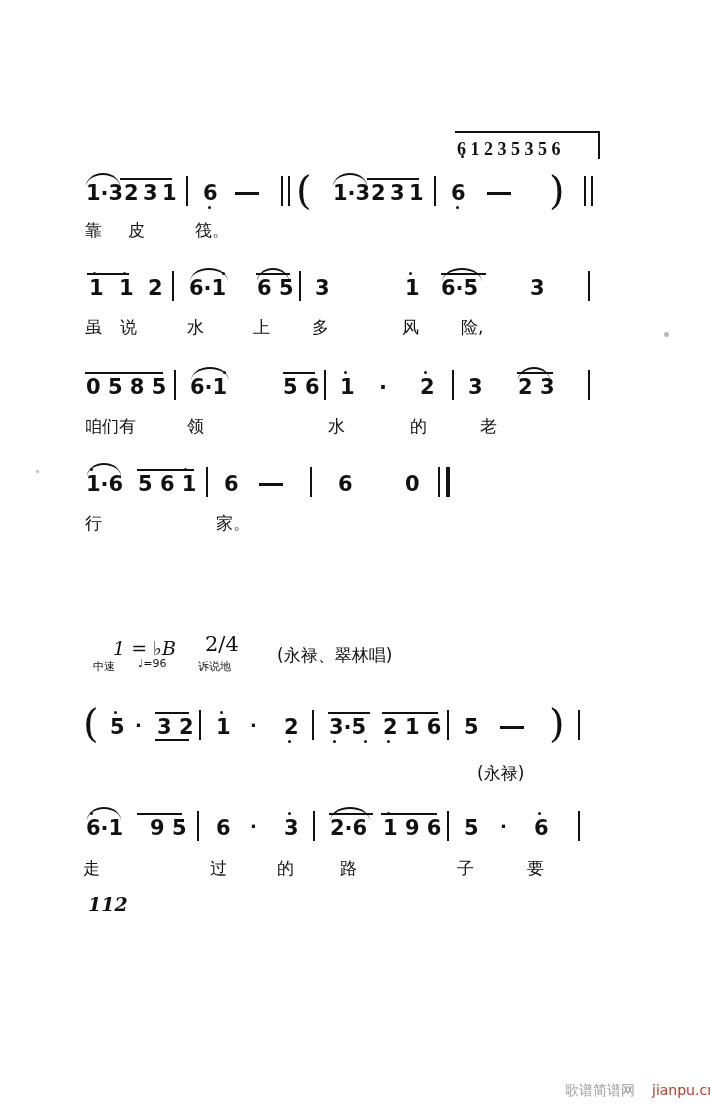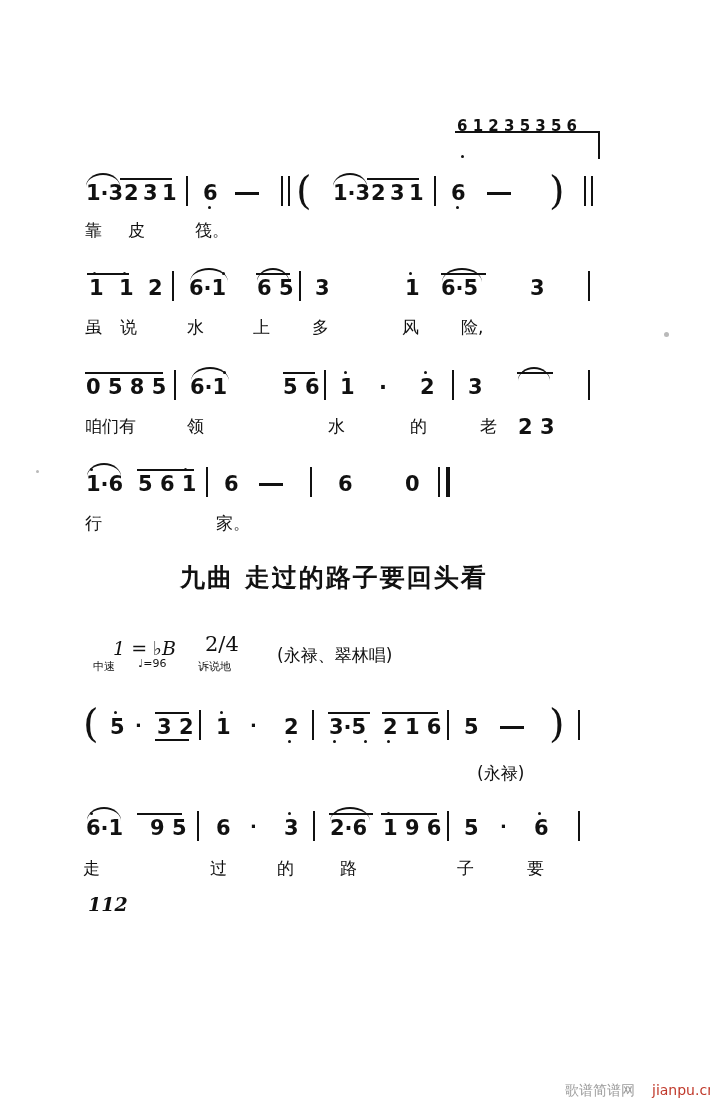--- a/index.html
+++ b/index.html
@@ -107,21 +107,21 @@
   }
 </style>
 </head>
 <body>
 
 <div class="page">
 
   <div>
 
     <div class="beam" style="left:455px; top:131px; width:143px;"></div>
-    <div class="note abs" style="left:457px; top:119px; font-size:15px;">6 1 2 3  5 3 5 6</div>
+    <div class="note abs" style="left:457px; top:140px; font-size:18px;font-family:Liberation Serif, serif;">6 1 2 3  5 3 5 6</div>
     <div class="dotu" style="left:461px; top:155px;"></div>
     <div class="bar" style="left:598px; top:131px; height:28px;"></div>
 
     <div class="arc" style="left:86px; top:173px; width:34px; height:12px;"></div>
     <div class="beam" style="left:120px; top:178px; width:52px;"></div>
     <div class="note abs" style="left:86px; top:183px;">1·3</div>
     <div class="note abs" style="left:124px; top:183px;">2</div>
     <div class="note abs" style="left:143px; top:183px;">3</div>
     <div class="note abs" style="left:162px; top:183px;">1</div>
     <div class="bar" style="left:186px; top:176px; height:30px;"></div>
@@ -205,21 +205,21 @@
     <div class="note abs" style="left:340px; top:377px;">1</div>
     <div class="dotu" style="left:344px; top:371px;"></div>
     <div class="note abs" style="left:379px; top:377px;">·</div>
     <div class="note abs" style="left:420px; top:377px;">2</div>
     <div class="dotu" style="left:424px; top:371px;"></div>
     <div class="bar" style="left:452px; top:370px; height:30px;"></div>
     <div class="note abs" style="left:468px; top:377px;">3</div>
 
     <div class="arc" style="left:518px; top:367px; width:32px; height:12px;"></div>
     <div class="beam" style="left:517px; top:372px; width:36px;"></div>
-    <div class="note abs" style="left:518px; top:377px;margin-top:40px;">2 3</div>
+    <div class="note abs" style="left:518px; top:377px;">2 3</div>
     <div class="dotu" style="left:522px; top:371px;"></div>
     <div class="bar" style="left:588px; top:370px; height:30px;"></div>
 
     <div class="lyric abs" style="left:85px; top:415px;">咱们有</div>
     <div class="lyric abs" style="left:187px; top:415px;">领</div>
     <div class="lyric abs" style="left:328px; top:415px;">水</div>
     <div class="lyric abs" style="left:410px; top:415px;">的</div>
     <div class="lyric abs" style="left:480px; top:415px;">老</div>
   </div>
 
@@ -238,21 +238,20 @@
     <div class="bar" style="left:310px; top:467px; height:30px;"></div>
     <div class="note abs" style="left:338px; top:474px;">6</div>
     <div class="note abs" style="left:405px; top:474px;">0</div>
     <div class="bar" style="left:438px; top:467px; height:30px;"></div>
     <div class="bar" style="left:446px; top:467px; height:30px; width:4px;"></div>
 
     <div class="lyric abs" style="left:85px; top:512px;">行</div>
     <div class="lyric abs" style="left:216px; top:512px;">家。</div>
   </div>
 
-  <div class="title" style="left:180px; top:561px;">九曲  走过的路子要回头看</div>
 
   <div class="keysig" style="left:113px; top:637px;font-style:italic;">1 = ♭B</div>
   <div class="keysig" style="left:205px; top:632px; font-size:21px;">2/4</div>
   <div class="perf" style="left:277px; top:644px;">(永禄、翠林唱)</div>
 
   <div class="tempo" style="left:93px; top:659px;">中速</div>
   <div class="tempo" style="left:138px; top:657px;">♩=96</div>
   <div class="tempo" style="left:198px; top:659px;">诉说地</div>
 
   <div>

